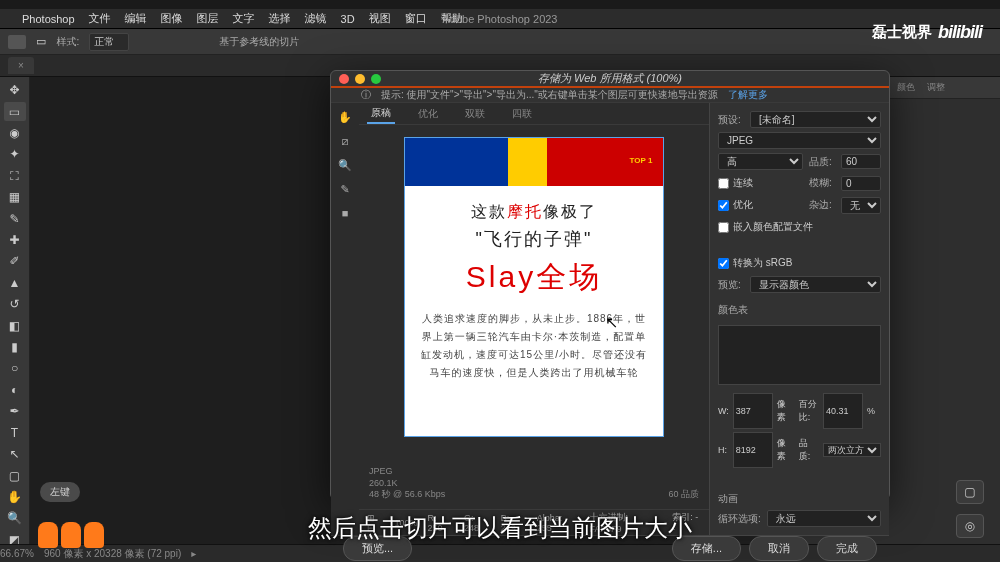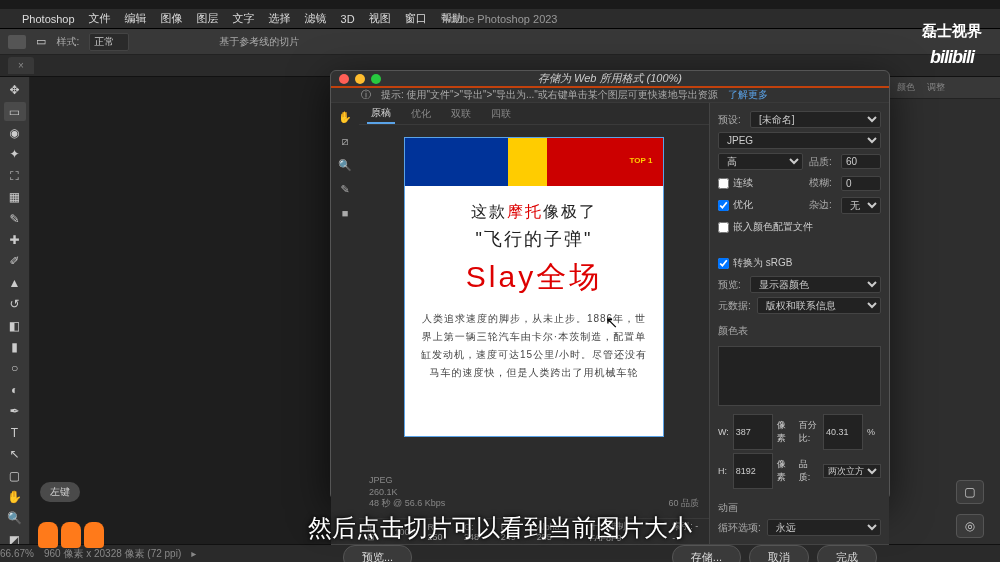--- a/index.html
+++ b/index.html
@@ -46,21 +46,21 @@
 .traffic-dot { width: 10px; height: 10px; border-radius: 50%; }
 .tr { background: #ff5f56; } .ty { background: #ffbd2e; } .tg { background: #27c93f; }
 .dlg-hint { height: 22px; display: flex; align-items: center; padding: 0 30px; font-size: 10px; color: #aaa; border-bottom: 1px solid #3a3a3a; gap: 10px; }
 .learn-more { color: #5aa3e8; }
 
 .dlg-body { flex: 1; display: flex; }
 .dlg-left-tools { width: 28px; background: #2c2c2c; display: flex; flex-direction: column; align-items: center; padding: 4px 0; gap: 4px; }
 .dlg-tool { width: 20px; height: 20px; display: flex; align-items: center; justify-content: center; color: #aaa; font-size: 11px; }
 
 .dlg-preview-col { flex: 1; display: flex; flex-direction: column; background: #2c2c2c; }
-.preview-tabs { height: 22px; display: flex; align-items: center; gap: 12px; padding: 0 8px; font-size: 10px; border-bottom: 1px solid #3a3a3a; }
+.preview-tabs { height: 22px; display: flex; align-items: center; gap: 19px; padding: 0 8px; font-size: 10px; border-bottom: 1px solid #3a3a3a; }
 .ptab { color: #888; padding: 2px 4px; }
 .ptab.active { color: #ddd; border-bottom: 2px solid #5aa3e8; }
 .preview-img { flex: 1; display: flex; align-items: flex-start; justify-content: center; padding: 12px; background: #2c2c2c; position: relative; }
 .img-box { width: 260px; height: 300px; background: #fff; position: relative; overflow: hidden; border: 1px solid #5aa3e8; }
 .img-header { height: 48px; background: linear-gradient(90deg, #003399 0%, #003399 40%, #ffcc00 40%, #ffcc00 55%, #cc0000 55%, #cc0000 100%); position: relative; }
 .top1-badge { position: absolute; right: 8px; top: 8px; width: 28px; height: 28px; background: #cc0000; border-radius: 4px; display: flex; align-items: center; justify-content: center; color: #ffcc00; font-size: 8px; font-weight: bold; }
 .img-content { padding: 16px 12px; text-align: center; }
 .img-line1 { font-size: 16px; color: #222; letter-spacing: 2px; }
 .img-line1 .red { color: #d00; }
 .img-line2 { font-size: 18px; color: #222; margin-top: 4px; letter-spacing: 2px; }
@@ -81,21 +81,21 @@
 .chkrow input { width: 11px; height: 11px; }
 .section-gap { height: 10px; }
 .size-grid { display: grid; grid-template-columns: auto 40px auto auto 40px auto; gap: 3px 4px; align-items: center; font-size: 9px; }
 .size-grid input { background: #222; border: 1px solid #444; color: #ccc; font-size: 9px; padding: 12px 2px; width: 40px; }
 
 .dlg-buttons { height: 38px; display: flex; align-items: center; justify-content: space-between; padding: 0 12px; border-top: 1px solid #444; }
 .dlg-btn { background: #3a3a3a; border: 1px solid #555; color: #ddd; font-size: 11px; padding: 4px 18px; border-radius: 12px; }
 .btn-group { display: flex; gap: 8px; }
 
 
-.watermark { position: absolute; right: 18px; top: 22px; display: flex; align-items: center; gap: 6px; flex-direction: column; }
+.watermark { position: absolute; right: 18px; top: 22px; display: flex; align-items: center; gap: 6px; }
 .wm-text { font-size: 15px; color: #fff; font-weight: 600; }
 .bilibili { font-size: 18px; color: #fff; font-weight: bold; font-style: italic; letter-spacing: -1px; }
 .caption { position: absolute; bottom: 18px; left: 50%; transform: translateX(-50%); font-size: 24px; color: #fff; text-shadow: 0 0 6px #000, 0 0 3px #000; font-weight: 500; }
 .left-badge { position: absolute; left: 40px; bottom: 60px; background: #4a4a4a; color: #ccc; font-size: 10px; padding: 3px 10px; border-radius: 10px; }
 .orange-blob { position: absolute; left: 38px; bottom: 14px; display: flex; gap: 3px; }
 .blob { width: 20px; height: 26px; background: #ff7a1a; border-radius: 8px 8px 4px 4px; }
 .br-icons { position: absolute; right: 16px; bottom: 24px; display: flex; flex-direction: column; gap: 10px; align-items: center; }
 .br-icon { width: 28px; height: 24px; background: #3a3a3a; border: 1px solid #555; border-radius: 4px; display: flex; align-items: center; justify-content: center; font-size: 12px; color: #ccc; }
 </style>
 </head>
@@ -273,40 +273,36 @@
         </div>
       <div class="section-gap"></div>
       <div class="chkrow">
           <input type="checkbox" checked="" style="">
           <span>转换为 sRGB</span>
         </div>
       <div class="opt-row">
           <label>预览:</label>
           <select><option>显示器颜色</option></select>
         </div>
-      <div class="opt-row">
-          <label>元数据:</label>
-          <select><option>版权和联系信息</option></select>
-        </div>
       <div style="margin-top:6px;color:#aaa">颜色表</div>
       <div style="height:60px;background:#222;border:1px solid #444;margin:4px 0"></div>
       <div class="size-grid">
         <span>W:</span>
         <input value="387" style="">
         <span>像素</span>
         <span>百分比:</span>
         <input value="40.31" style="">
         <span>%</span>
         <span>H:</span>
         <input value="8192" style="">
         <span>像素</span>
         <span>品质:</span>
         <select style="grid-column:5/7;background:#222;border:1px solid #444;color:#ccc;font-size:9px"><option>两次立方</option></select>
       </div>
-      <div style="margin-top:8px;color:#aaa">动画</div>
+      <div style="margin-top:20px;color:#aaa">动画</div>
       <div class="opt-row">
           <label>循环选项:</label>
           <select><option>永远</option></select>
         </div>
     </div>
   </div>
   <div class="dlg-buttons">
     <button class="dlg-btn">预览...</button>
     <div class="btn-group">
       <button class="dlg-btn">存储...</button>

